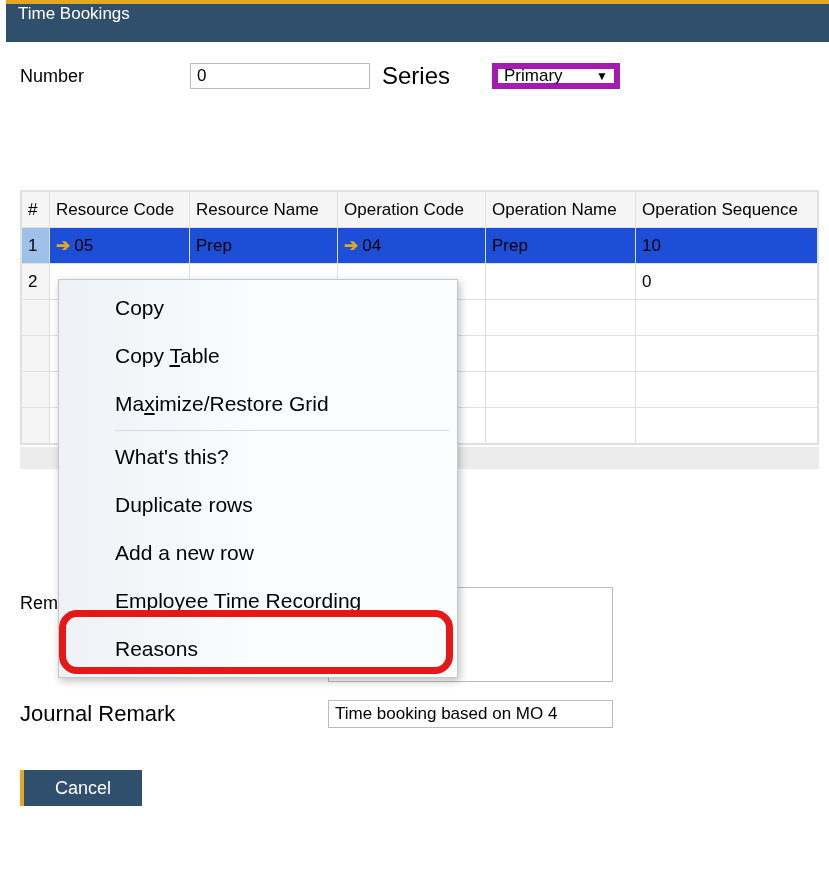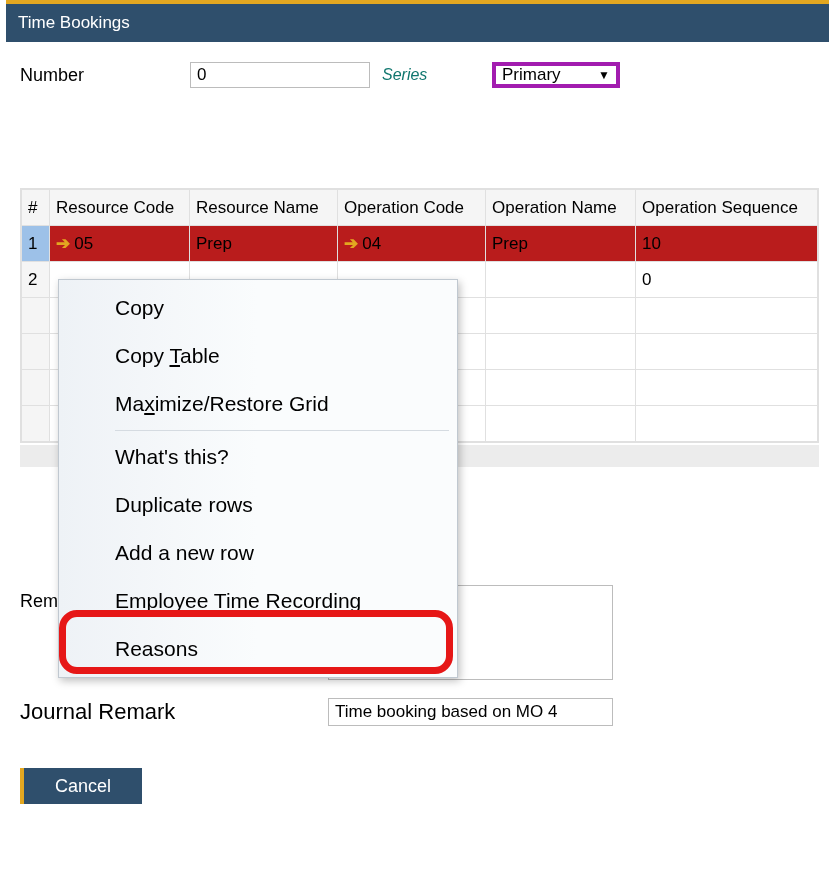--- a/index.html
+++ b/index.html
@@ -22,57 +22,55 @@
       top: 0;
       width: 823px;
       height: 890px;
       border-top: 4px solid #e3a720;
     }
     .titlebar {
       background: #2f4f6c;
       color: #fff;
       height: 38px;
       display: flex;
-      align-items: center;
       padding: 0 12px;
       font-size: 17px;
       font-weight: 400;
     }
     .content {
       padding: 20px 10px 10px 14px;
       position: relative;
     }
     .form-row {
       display: flex;
       align-items: center;
     }
     .form-label {
       width: 170px;
       font-size: 18px;
       color: #000;
     }
     .form-label2 {
       width: 110px;
       margin-left: 0px;
-      font-size: 16px;
-      color: #0f766e;
-      font-style: italic;
+      font-size: 24px;
+      color: #000000;
     }
     .form-input {
       width: 180px;
       height: 26px;
       border: 1px solid #bcbcbc;
       padding: 2px 6px;
       font-size: 17px;
       background: #fff;
     }
     .form-select {
       width: 128px;
       height: 26px;
-      border: 4px solid #a21caf;
+      border: 6px solid #a21caf;
       padding: 2px 6px;
       font-size: 17px;
       background: #fff;
       display: flex;
       align-items: center;
       justify-content: space-between;
     }
     .chevron-down {
       font-size: 12px;
     }
@@ -120,21 +118,21 @@
     .col-rcode { width: 140px; }
     .col-rname { width: 148px; }
     .col-ocode { width: 148px; }
     .col-oname { width: 150px; }
     .col-oseq { text-align: right; }
     .rownum {
       background: #f5f5f5;
       text-align: center;
       width: 28px;
     }
-    tr.selected td { background: #b91c1c; }
+    tr.selected td { background: #1d4ed8; }
     tr.selected td.rownum { background: #9dc1e8; }
     .cell-oseq { text-align: right; }
     .arrow-icon {
       color: #e3a720;
       font-weight: bold;
       display: inline-block;
       margin-right: 4px;
     }
     .hscroll {
       height: 22px;

